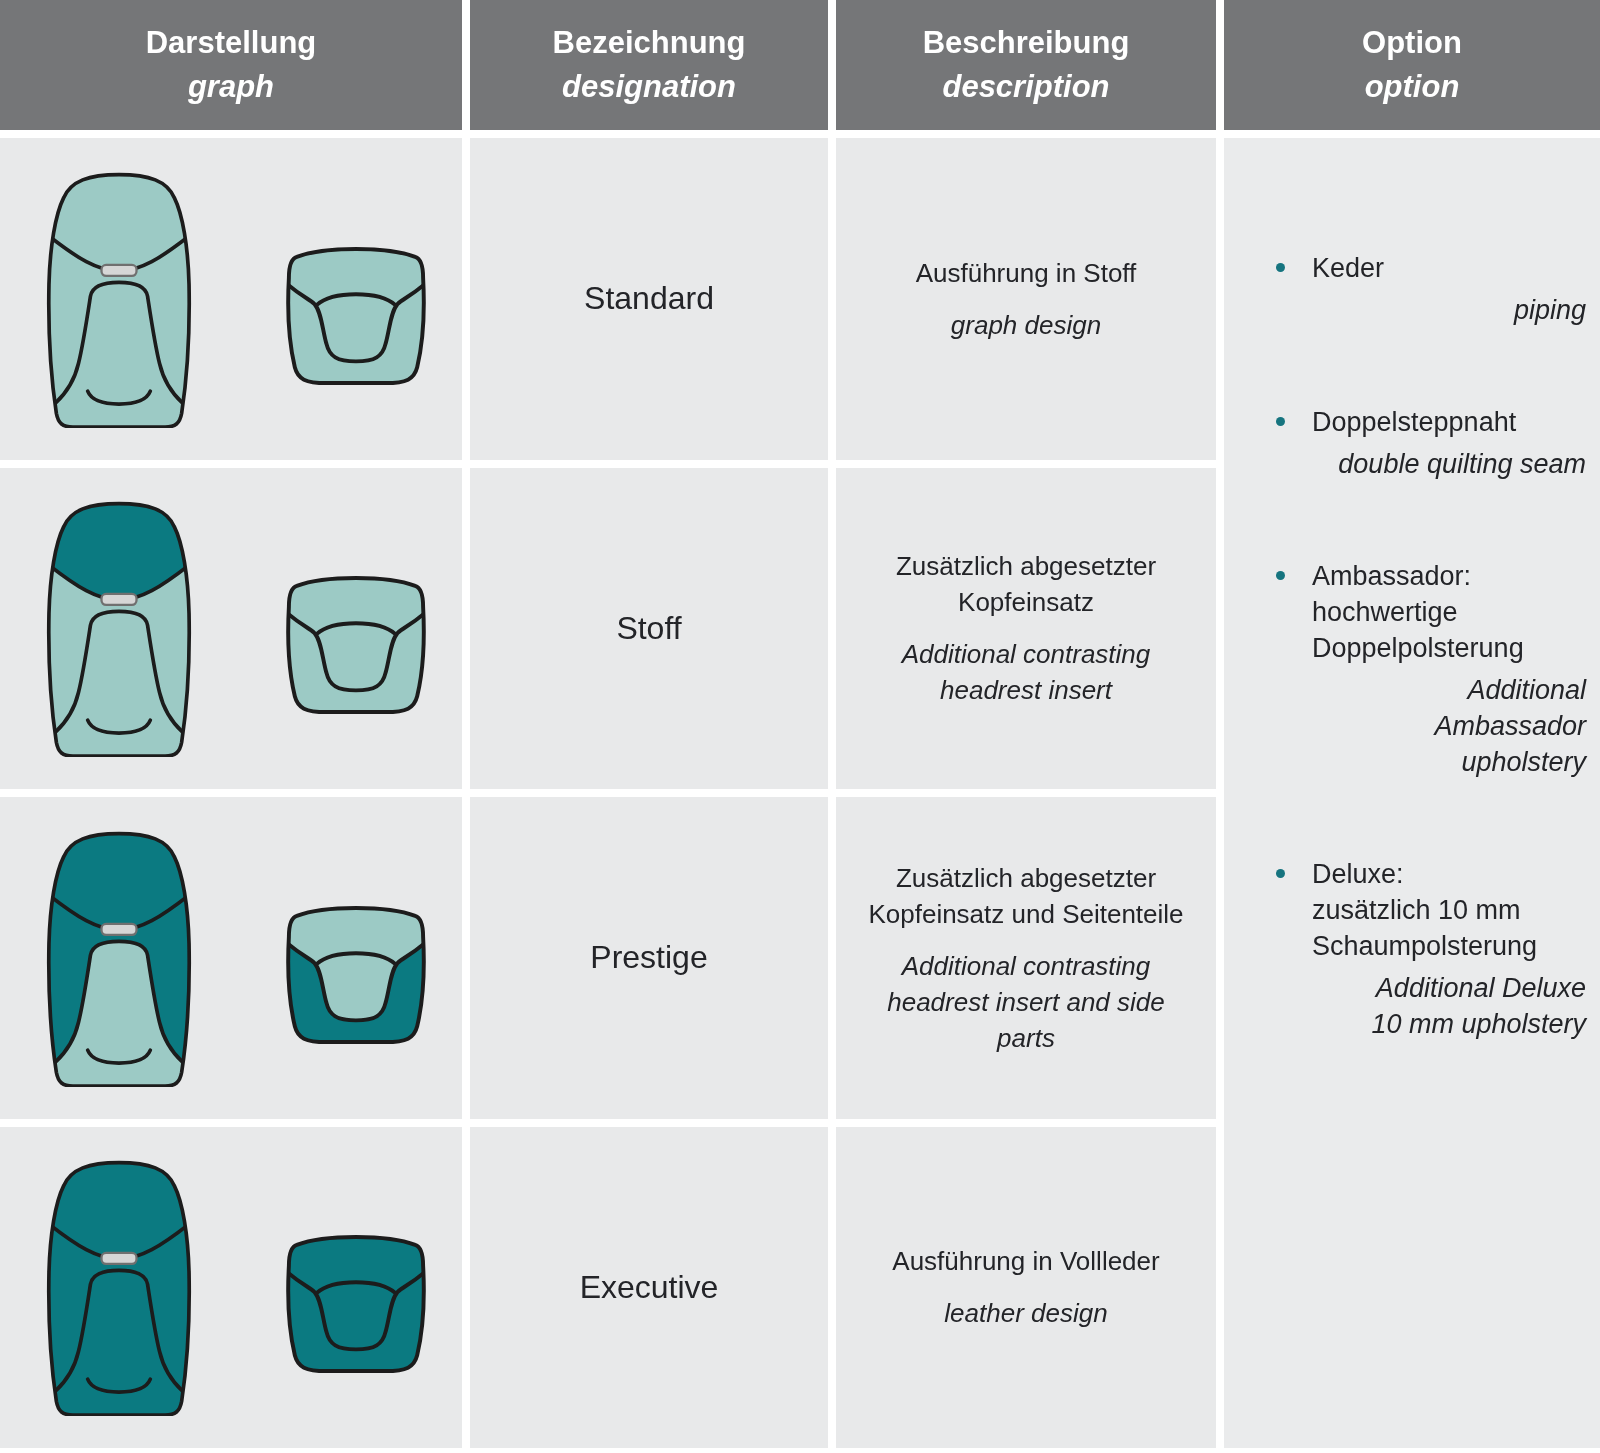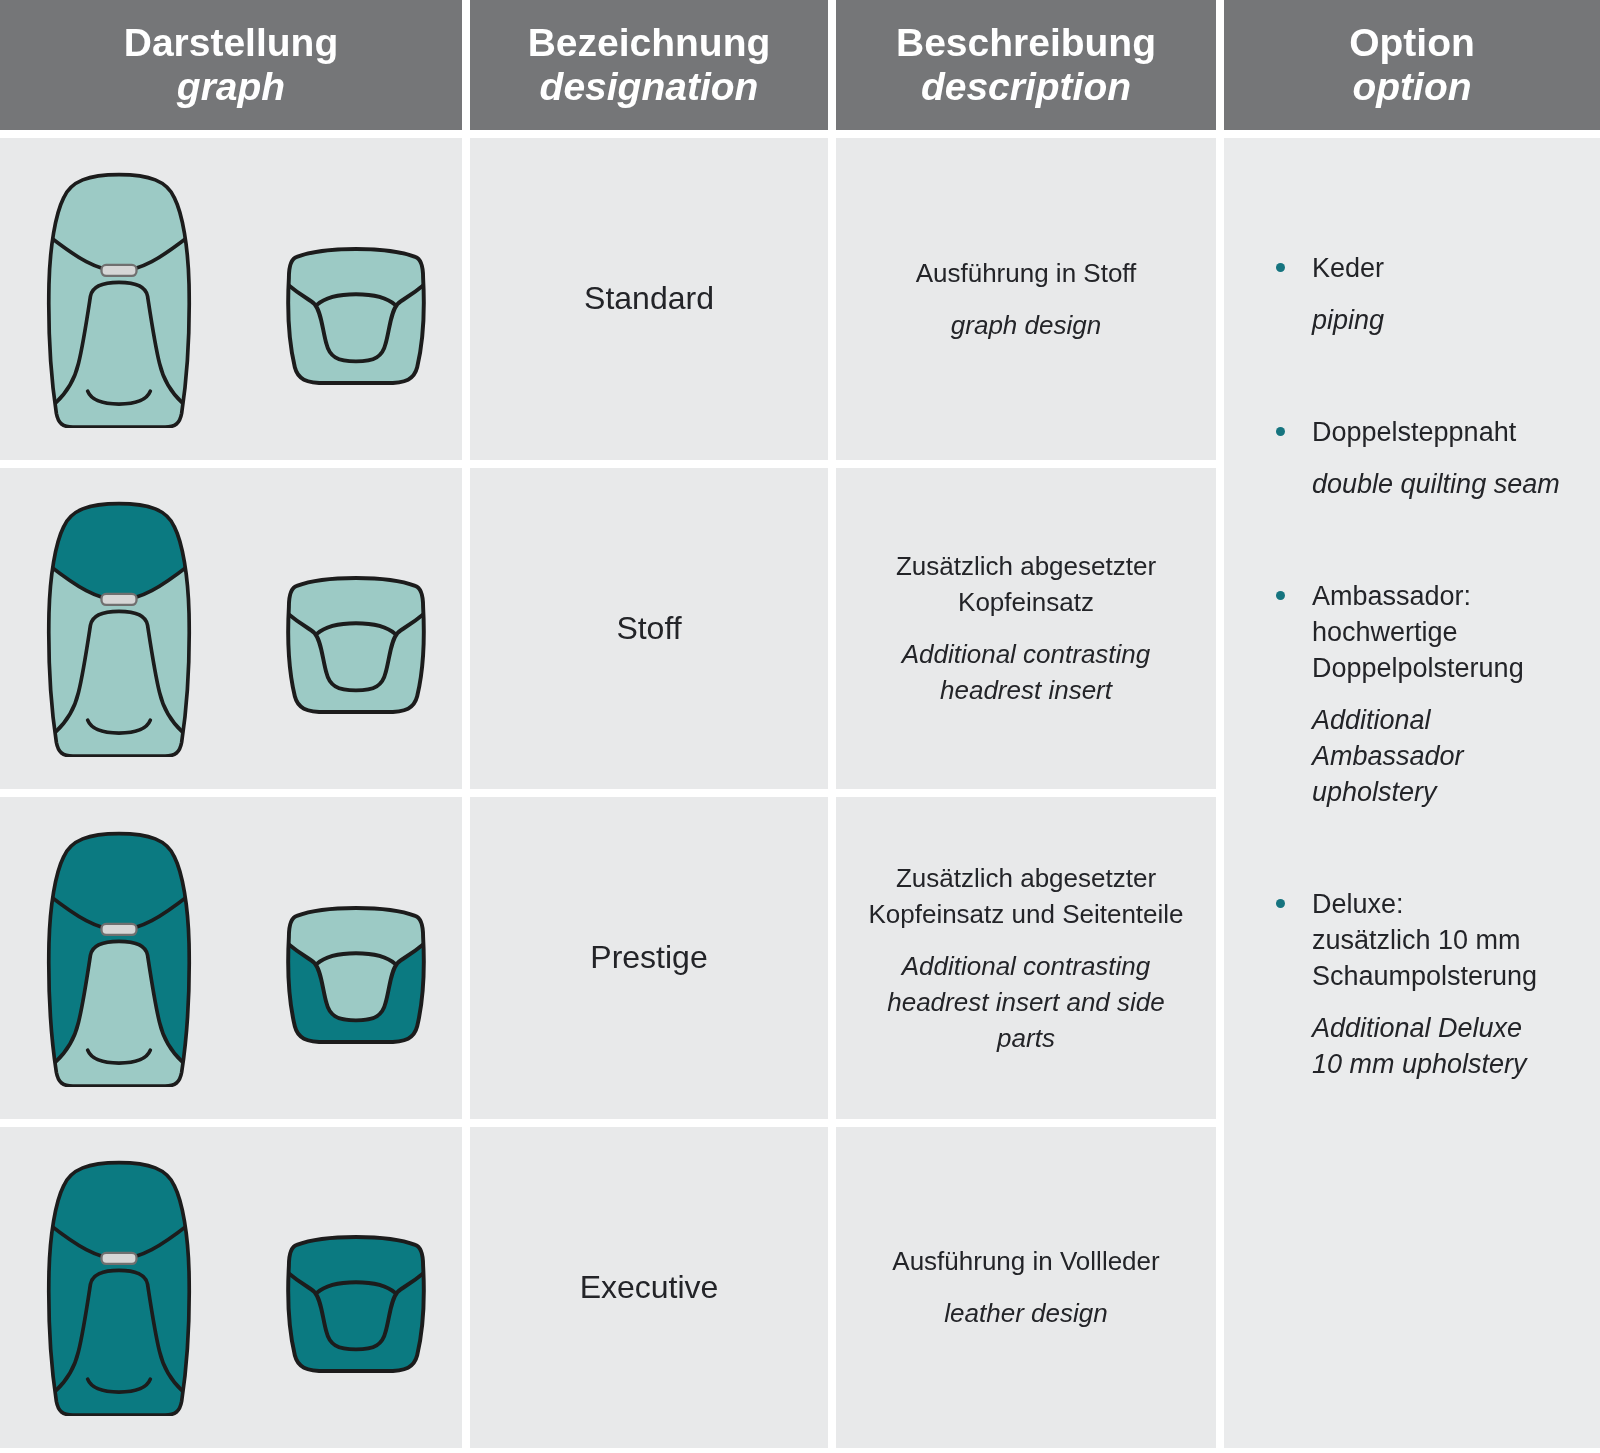--- a/index.html
+++ b/index.html
@@ -17,21 +17,21 @@
   .grid{
     display:grid;box-sizing:border-box;
     width:1600px;height:1453px;
     grid-template-columns:462px 358px 380px 1fr;
     grid-template-rows:130px 1fr 1fr 1fr 1fr;
     gap:8px;background:#ffffff;padding:0 0 5px 0;
   }
   .hcell{
     background:var(--header-bg);color:var(--header-text);
     display:flex;flex-direction:column;align-items:center;justify-content:center;
-    font-size:39px;font-weight:bold;line-height:44px;text-align:center;
+    font-size:31px;font-weight:bold;line-height:44px;text-align:center;
   }
   .hcell .en{font-style:italic;}
   .cell{background:var(--cell-bg);}
   .graph-cell{
     display:flex;align-items:center;justify-content:space-between;
     padding:0 32px 0 36px;box-sizing:border-box;
   }
   .seat-back-svg{width:166px;height:258px;display:block;}
   .seat-cushion-svg{width:148px;height:148px;display:block;margin-top:34px;}
   .desig-cell{
@@ -49,21 +49,21 @@
     padding:112px 14px 0 52px;box-sizing:border-box;
   }
   .option-item{
     display:grid;grid-template-columns:36px 1fr;
     font-size:27px;line-height:36px;margin-bottom:76px;
   }
   .dot{
     width:9px;height:9px;border-radius:50%;background:var(--bullet);
     margin-top:13px;
   }
-  .option-item .en{font-style:italic;margin-top:16px;}
+  .option-item .en{font-style:italic;margin-top:6px;text-align:right;}
   .ln{fill:none;stroke:var(--line);stroke-width:4;stroke-linecap:round;stroke-linejoin:round;}
 </style>
 </head>
 <body>
 
 <svg width="0" height="0" style="position:absolute" aria-hidden="true">
   <defs>
     <clipPath id="bclip">
         <path d="M90,5 C57,5 38,12 30,30 C21,48 15,83 14,124 C13,174 16,225 22,264 C24,275 29,279 40,279 L140,279 C151,279 156,275 158,264 C164,225 167,174 166,124 C165,83 159,48 150,30 C142,12 123,5 90,5 Z"></path>
       </clipPath>

